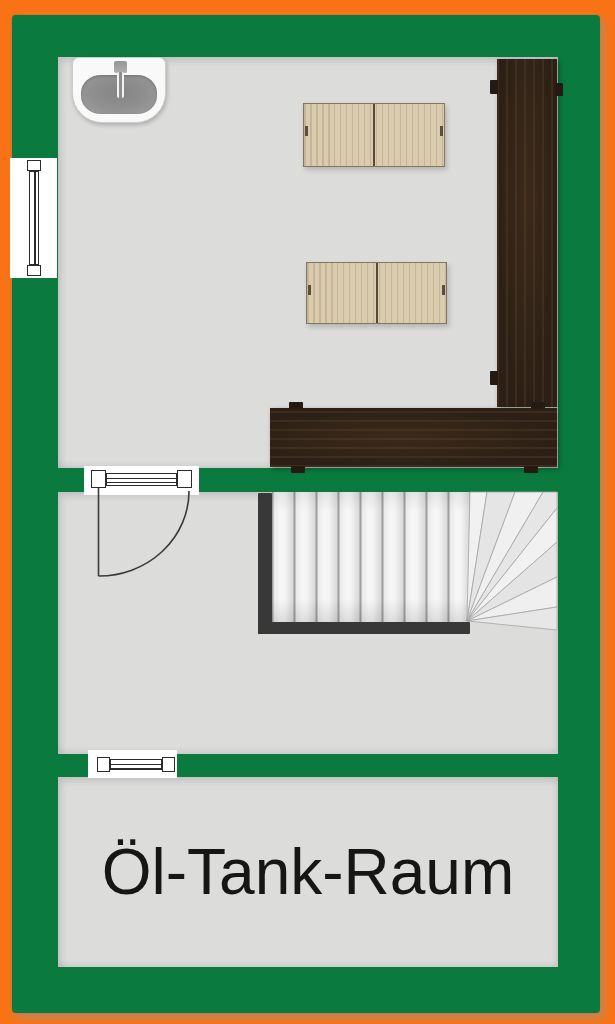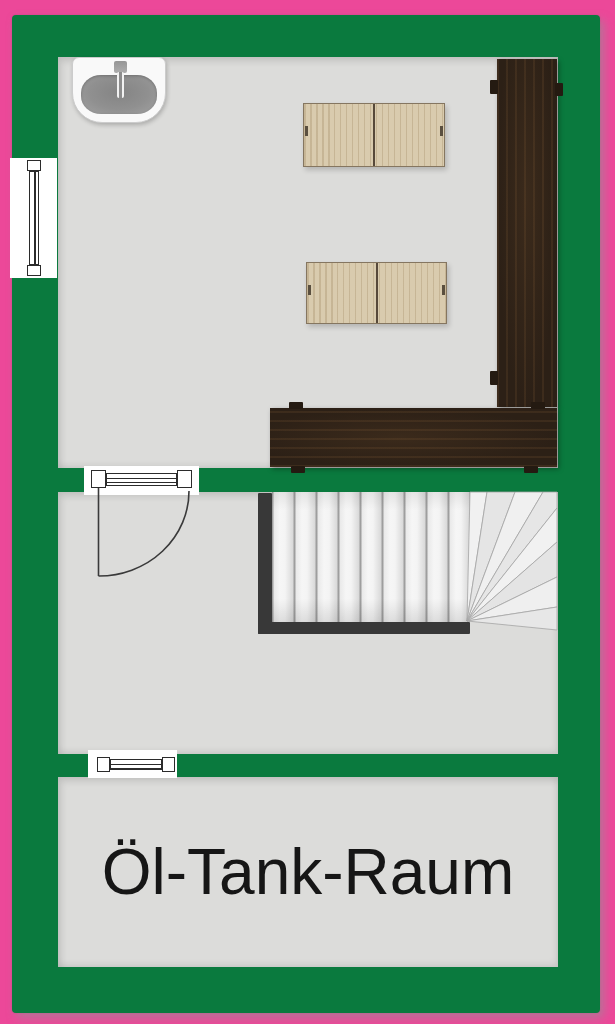--- a/index.html
+++ b/index.html
@@ -1,18 +1,18 @@
 <!DOCTYPE html>
 <html><head>
 <meta charset="utf-8">
 <title>Floor Plan</title>
 <style>
   html,body{margin:0;padding:0;background:#ffffff;}
   .canvas{
-    position:relative;width:615px;height:1024px;background:#ec4899;
+    position:relative;width:615px;height:1024px;background:#f97316;
     font-family:"Liberation Sans",sans-serif;overflow:hidden;
   }
   .abs{position:absolute;}
   
   .plan{
     left:12px;top:15px;width:588px;height:998px;
     background:#0a7a3e;border-radius:4px;
     box-shadow:4px 5px 10px rgba(140,150,150,.55), 0 0 2px rgba(0,0,0,.15);
   }
   

